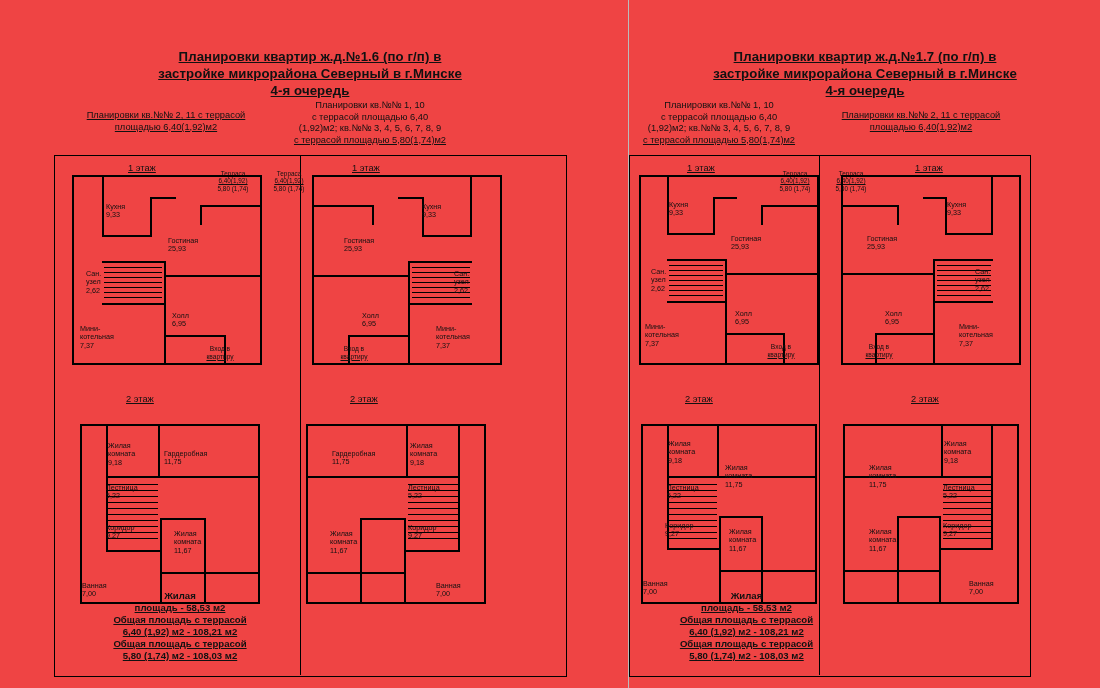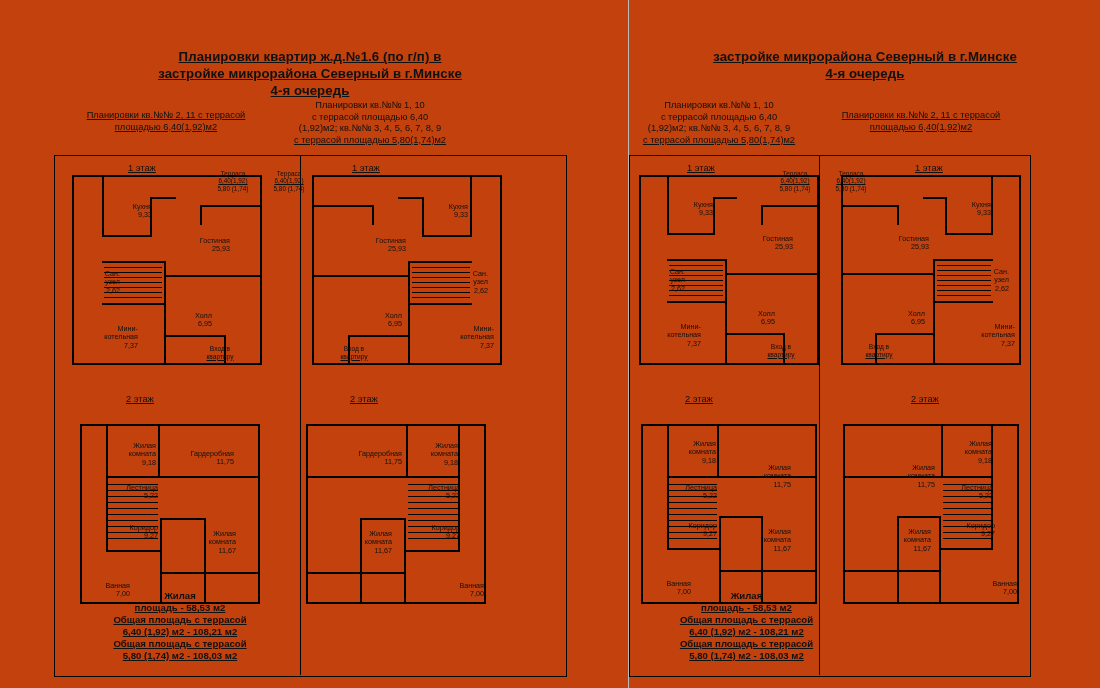--- a/index.html
+++ b/index.html
@@ -1,21 +1,21 @@
 <!DOCTYPE html>
 <html><head>
 <meta charset="utf-8">
 <style>
   html,body{margin:0;padding:0;}
   body{
     width:1100px;height:688px;background:#ffffff;
     font-family:"Liberation Sans", sans-serif;
     color:#111;overflow:hidden;position:relative;
   }
-  .sheet{position:absolute;top:0;background:#c2410c;}
+  .sheet{position:absolute;top:0;background:#ef4444;}
   .sheet.left{left:0;width:628px;height:688px;}
   .sheet.right{left:628px;width:472px;height:688px;border-left:1px solid #bbb;}
 
   .title{
     text-align:center;font-weight:bold;font-size:13.2px;line-height:17px;
     letter-spacing:.1px;
   }
   .title .u{text-decoration:underline;}
 
   .note{
@@ -24,21 +24,21 @@
   .note .u{text-decoration:underline;}
 
   .frame{position:absolute;border:1px solid #000;}
   .vline{position:absolute;width:0;border-left:1px solid #000;}
 
   .floorlab{position:absolute;font-size:9.3px;text-decoration:underline;white-space:nowrap;}
 
   
   .plan{position:absolute;}
   .plan .w{position:absolute;background:#000;}
-  .rm{position:absolute;text-align:right;font-size:7.2px;line-height:8.4px;white-space:nowrap;}
+  .rm{position:absolute;text-align:left;font-size:7.2px;line-height:8.4px;white-space:nowrap;}
   .rm b{font-weight:normal;display:block;}
   .rm .val{}
   .tinylab{position:absolute;font-size:6.6px;line-height:7.6px;text-align:center;white-space:nowrap;}
   .terr{position:absolute;font-size:6.4px;line-height:7.4px;text-align:center;white-space:nowrap;}
   .terr .t1{text-decoration:underline;}
 
   .stair{position:absolute;}
   .stair i{position:absolute;background:#000;height:1px;left:0;right:0;}
 
   .summary{position:absolute;text-align:center;font-size:9.6px;line-height:12px;font-weight:bold;}
@@ -315,20 +315,21 @@
     <div class="u">Общая площадь с террасой</div>
     <div class="u">6,40 (1,92) м2 - 108,21 м2</div>
     <div class="u">Общая площадь с террасой</div>
     <div class="u">5,80 (1,74) м2 - 108,03 м2</div>
   </div>
 </div>
 
 <div class="sheet right">
 
   <div class="title" style="position:absolute;left:2px;top:48px;width:468px;">
+    <div class="u">Планировки квартир ж.д.№1.7  (по г/п) в</div>
     <div class="u">застройке микрорайона Северный в г.Минске</div>
     <div class="u">4-я очередь</div>
   </div>
 
   <div class="note" style="position:absolute;left:0px;top:100px;width:180px;">
     <div>Планировки кв.№№ 1, 10</div>
     <div>с террасой площадью 6,40</div>
     <div>(1,92)м2; кв.№№ 3, 4, 5, 6, 7, 8, 9</div>
     <div class="u">с террасой площадью 5,80(1,74)м2</div>
   </div>

